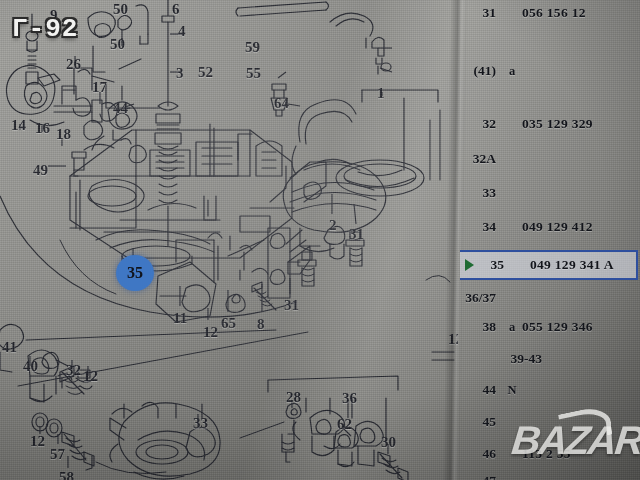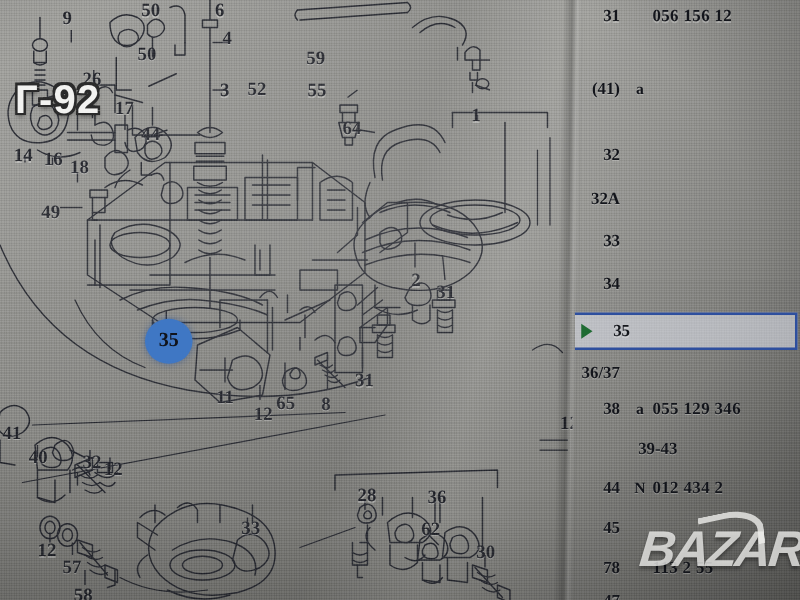--- a/index.html
+++ b/index.html
@@ -39,29 +39,28 @@
     color:#1d1f26;
     font-size:15px;
     line-height:1;
     text-shadow:0 1px 0 rgba(255,255,255,.30);
     white-space:nowrap;
   }
 
   
   #gtag{
     position:absolute;left:12px;top:14px;
-    font-family:Liberation Sans, sans-serif;
-    font-weight:700;font-size:32px;letter-spacing:1px;
+    font-family:Liberation Mono, monospace;
+    font-weight:700;font-size:26px;letter-spacing:1px;
     color:#f2f2f0;
     text-shadow:
       -2px -2px 0 #2b2b2b, 2px -2px 0 #2b2b2b,
       -2px  2px 0 #2b2b2b, 2px  2px 0 #2b2b2b,
        0px  3px 4px rgba(0,0,0,.55);
     z-index:40;
-    margin-top:47px;
   }
 
   
   #marker35{
     position:absolute;left:116px;top:255px;width:38px;height:36px;
     border-radius:50%;
     background:#3f77c4;
     box-shadow:0 0 6px rgba(40,80,150,.55);
     display:flex;align-items:center;justify-content:center;
     z-index:35;
@@ -492,67 +491,69 @@
         <span class="c-q"></span>
         <span class="c-pn">056 156 12</span>
       </div>
       <div class="row" style="top: 60px;">
         <span class="c-no">(41)</span>
         <span class="c-q">a</span>
       </div>
       <div class="row" style="top: 113px;">
         <span class="c-no">32</span>
         <span class="c-q"></span>
+        <span class="c-pn">035 129 329</span>
       </div>
       <div class="row" style="top: 148px;">
         <span class="c-no">32A</span>
         <span class="c-q"></span>
         <span class="c-pn"></span>
       </div>
       <div class="row" style="top: 182px;">
         <span class="c-no">33</span>
         <span class="c-q"></span>
         <span class="c-pn"></span>
       </div>
       <div class="row" style="top: 216px;">
         <span class="c-no">34</span>
         <span class="c-q"></span>
+        <span class="c-pn">049 129 412</span>
       </div>
       <div class="row hl" style="top: 250px;">
         <span class="tri"></span>
         <span class="c-no">35</span>
         <span class="c-q"></span>
+        <span class="c-pn">049 129 341 A</span>
       </div>
       <div class="row" style="top: 287px;">
         <span class="c-no">36/37</span>
         <span class="c-q"></span>
         <span class="c-pn"></span>
       </div>
       <div class="row" style="top: 316px;">
         <span class="c-no">38</span>
         <span class="c-q">a</span>
         <span class="c-pn">055 129 346</span>
       </div>
       <div class="row" style="top: 348px; margin-left: 46px;">
         <span class="c-no">39-43</span>
         <span class="c-q"></span>
         <span class="c-pn"></span>
       </div>
       <div class="row" style="top: 379px;">
         <span class="c-no">44</span>
         <span class="c-q">N</span>
-        <span class="c-pn">012 434 2</span>
       </div>
       <div class="row" style="top: 411px;">
         <span class="c-no">45</span>
         <span class="c-q"></span>
         <span class="c-pn"></span>
       </div>
       <div class="row" style="top: 443px;">
-        <span class="c-no">78</span>
+        <span class="c-no">46</span>
         <span class="c-q"></span>
         <span class="c-pn">113 2 55</span>
       </div>
       <div class="row" style="top: 470px;">
         <span class="c-no">47</span>
         <span class="c-q"></span>
         <span class="c-pn"></span>
       </div>
     </div>
 

